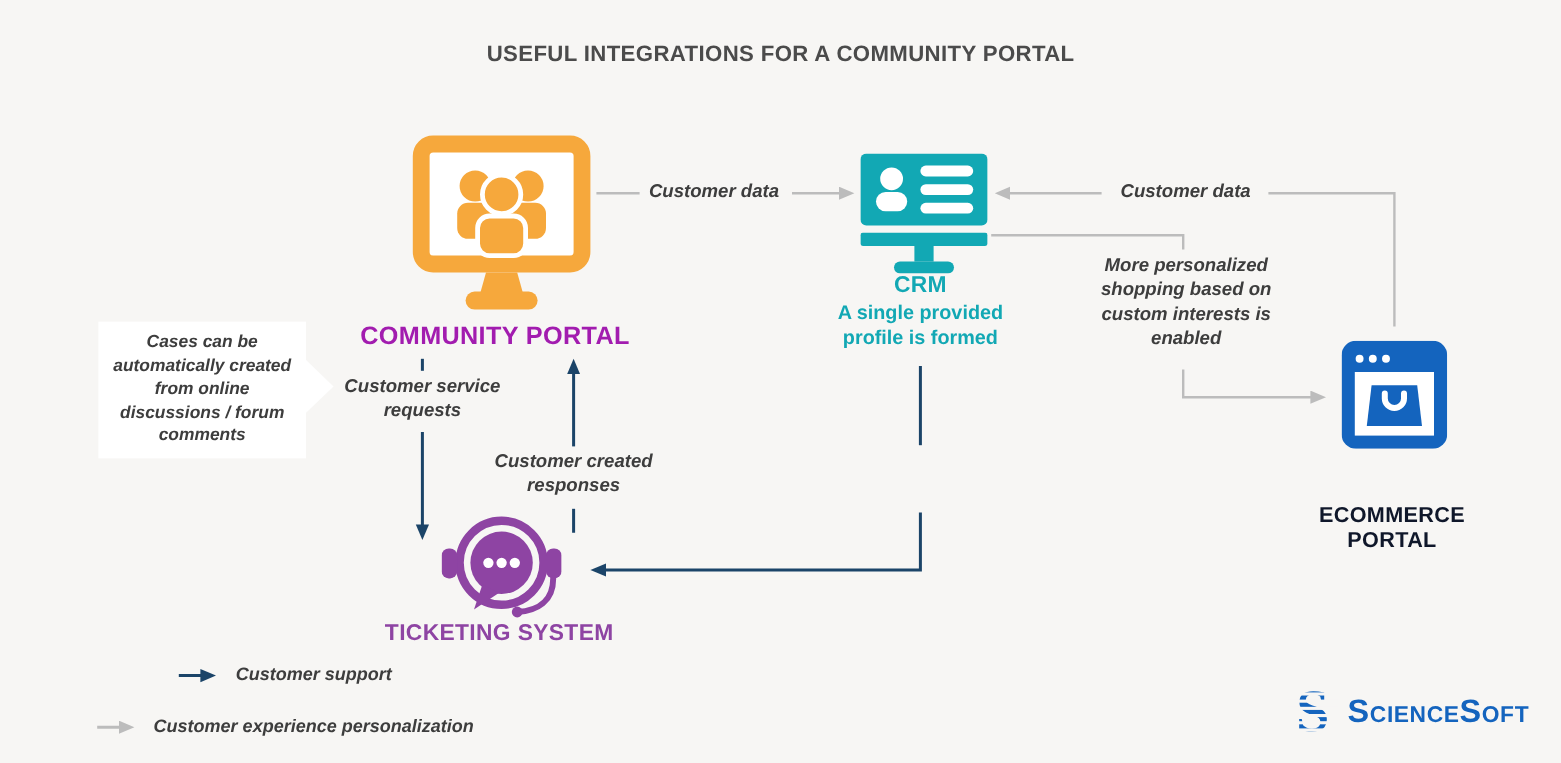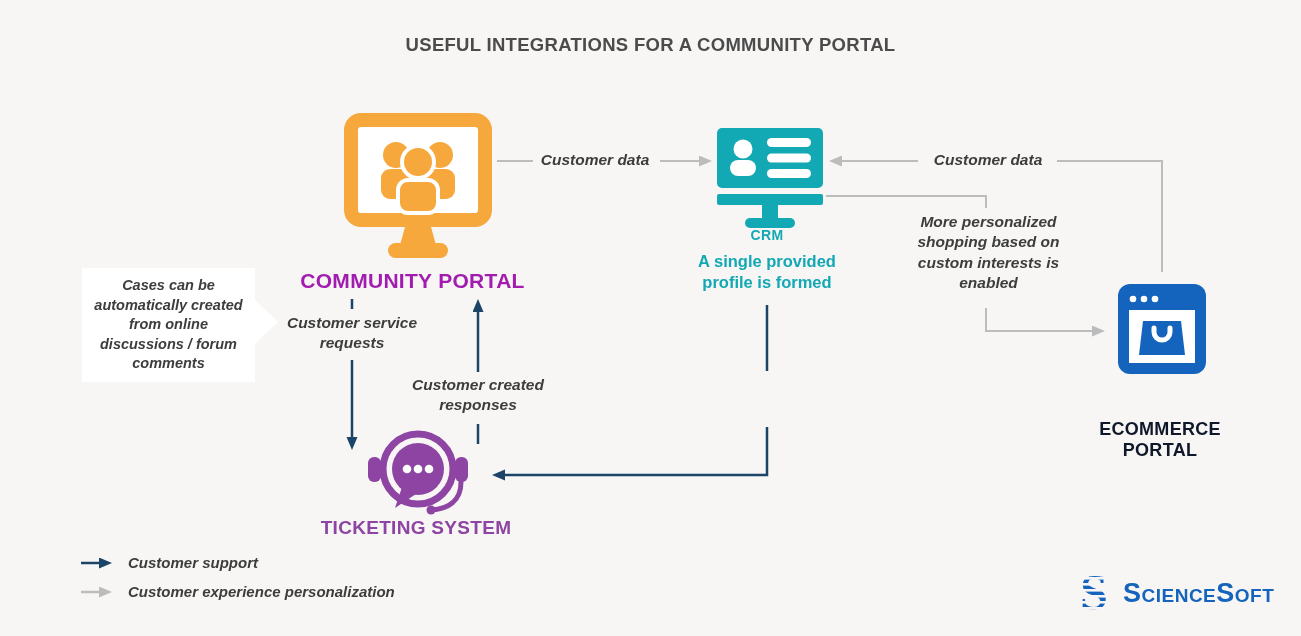--- a/index.html
+++ b/index.html
@@ -12,21 +12,21 @@
   .title{
     left:0;top:34px;width:1301px;text-align:center;
     font-size:18.5px;font-weight:700;color:#4b4b4b;letter-spacing:.3px;
   }
   .edge-label{
     font-size:15.5px;font-weight:700;font-style:italic;color:#3d3d3d;
     text-align:center;line-height:1.32;
   }
   .node-label{font-weight:800;text-align:center;letter-spacing:.3px;line-height:1.15;}
   .lbl-community{left:280px;top:269px;width:265px;font-size:21px;color:#a21caf;}
-  .lbl-crm{left:717px;top:227px;width:100px;font-size:14px;color:#12A8B4;}
+  .lbl-crm{left:717px;top:227px;width:100px;font-size:19px;color:#12A8B4;}
   .sub-crm{left:680px;top:251px;width:174px;font-size:16.5px;font-weight:700;
            color:#12A8B4;text-align:center;line-height:1.25;}
   .lbl-ecommerce{left:1093px;top:384px;width:134px;font-size:18px;color:#0f172a;margin-top:35px;}
   .lbl-ticketing{left:318px;top:517px;width:196px;font-size:19px;color:#8E44A3;}
   .callout-box{
     left:82px;top:268px;width:173px;height:114px;background:#ffffff;
     display:flex;align-items:center;justify-content:center;
   }
   .callout-text{
     font-size:14.5px;font-weight:700;font-style:italic;color:#3d3d3d;
@@ -34,21 +34,21 @@
   }
   .callout-wedge{
     left:254px;top:299px;width:0;height:0;
     border-top:23px solid transparent;border-bottom:23px solid transparent;
     border-left:24px solid #ffffff;
   }
   .legend-label{
     font-size:15px;font-weight:700;font-style:italic;color:#3d3d3d;
   }
   .legend-row{display:flex;align-items:center;gap:14px;}
-  .legend{left:80px;top:554px;display:flex;flex-direction:column;gap:12px;}
+  .legend{left:80px;top:554px;display:flex;flex-direction:column;gap:26px;align-items:center;}
   .logo{left:1073px;top:570px;display:flex;align-items:center;gap:8px;}
   .logo-text{
     font-variant:small-caps;font-weight:600;font-size:27px;color:#1464BE;
     letter-spacing:.5px;line-height:1;
   }
   svg{display:block;}
 </style>
 </head>
 <body>
 

